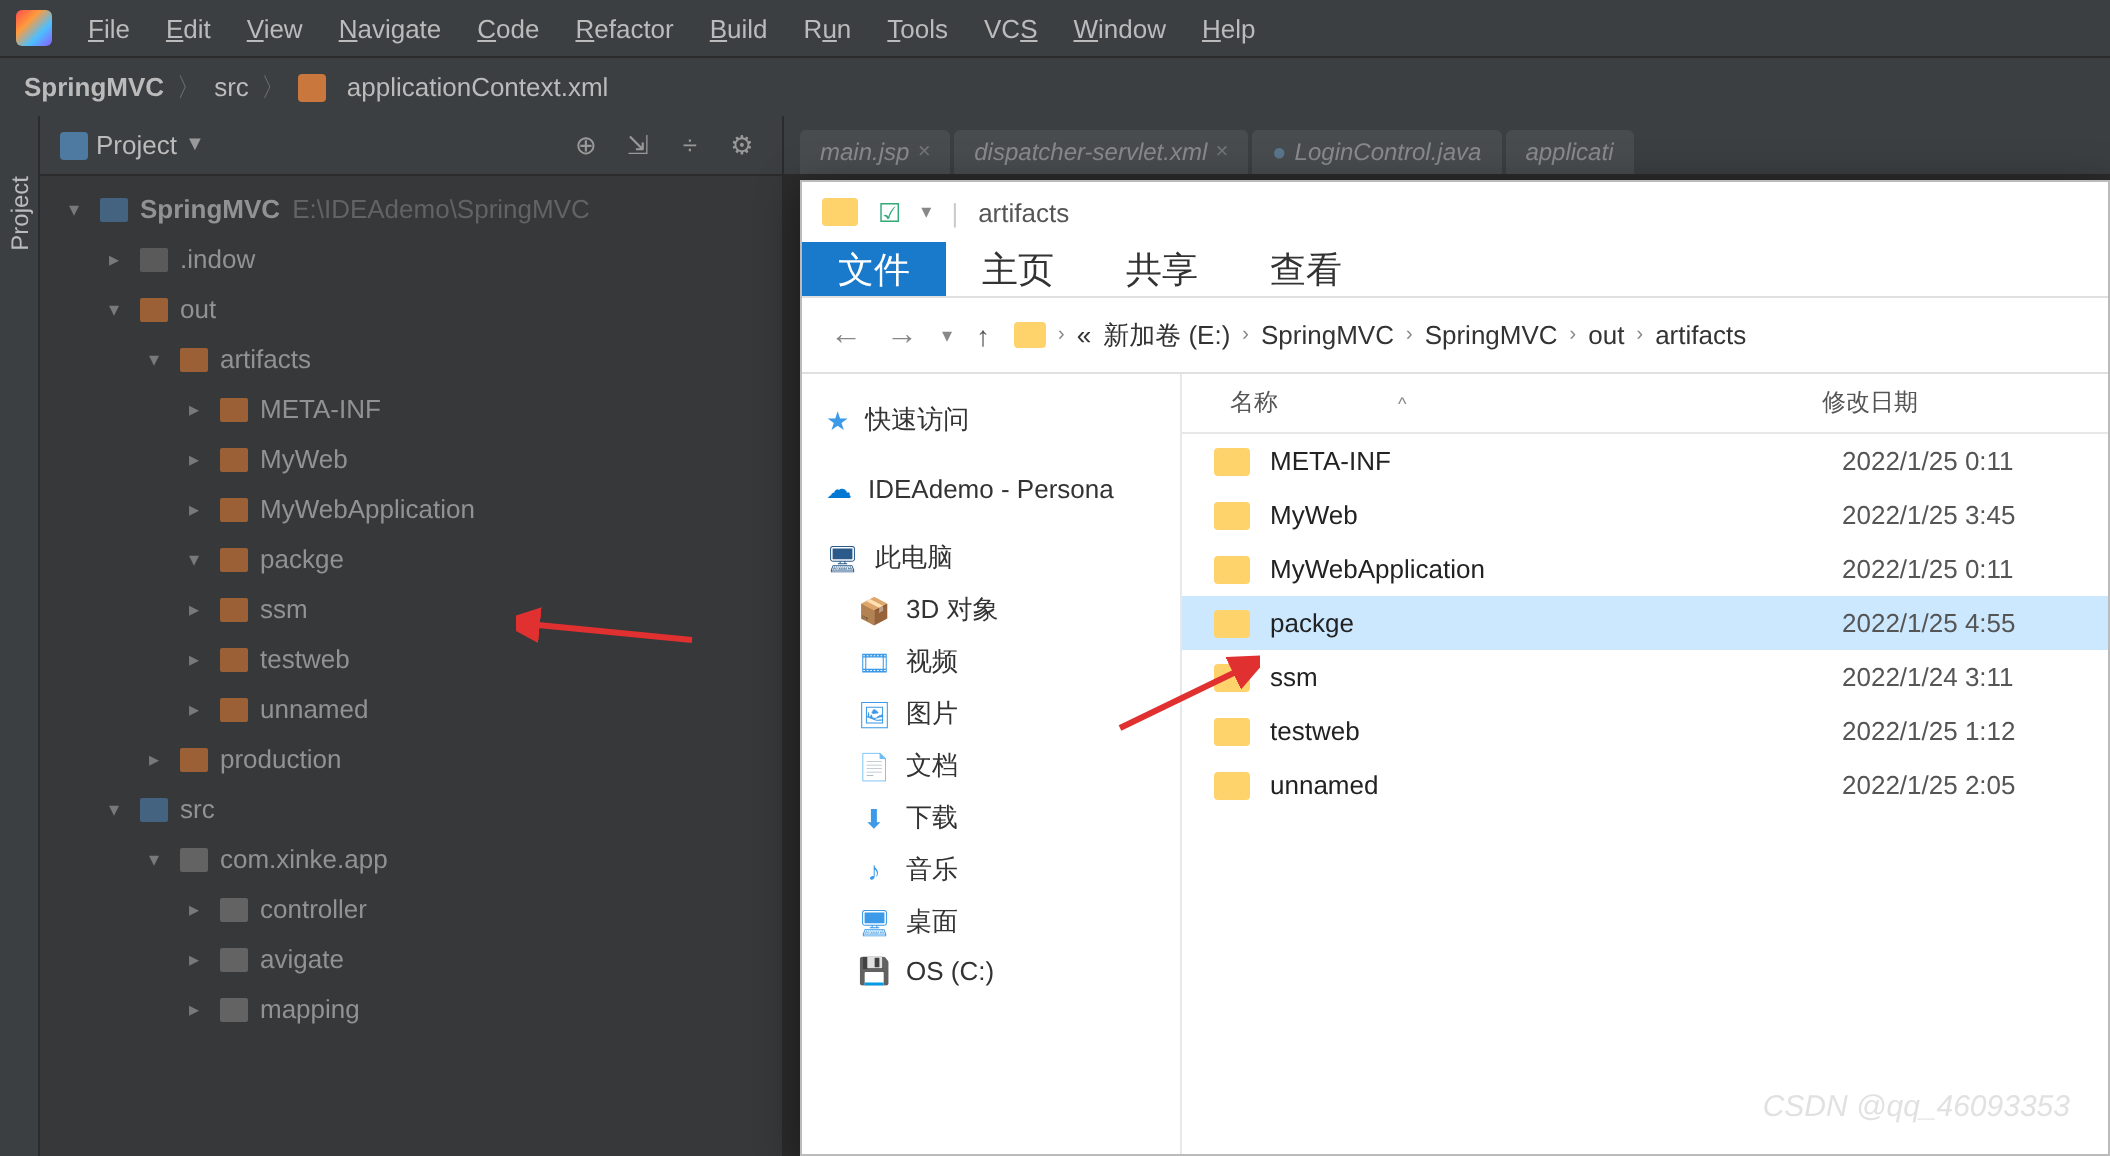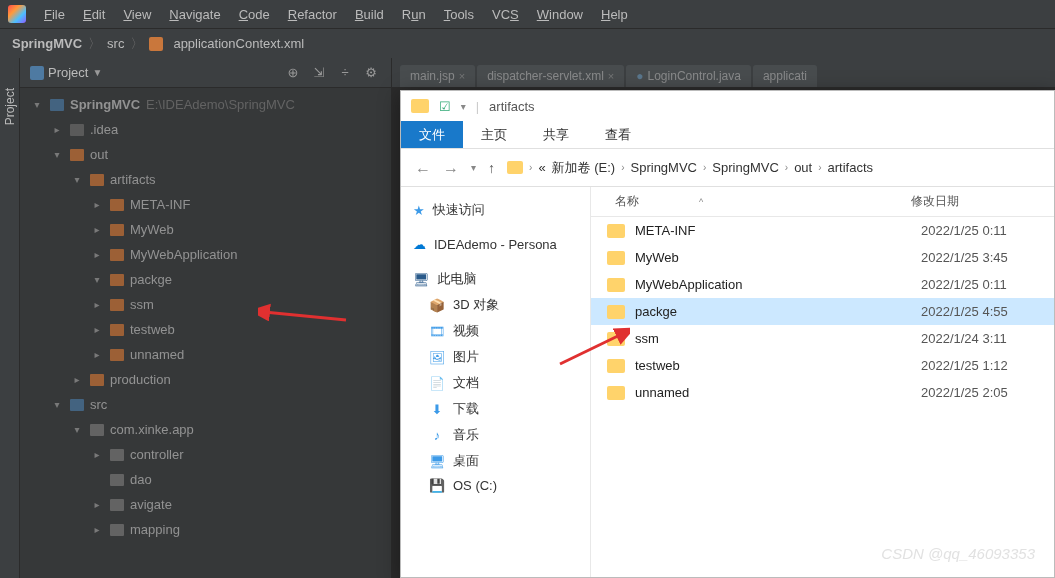--- a/index.html
+++ b/index.html
@@ -29,30 +29,30 @@
 .chev { width: 14px; color: #999; font-size: 10px; display: inline-block; text-align: center; }
 .folder { width: 14px; height: 12px; background: #c9773c; border-radius: 1px; margin: 0 6px; display: inline-block; }
 .folder.dark { background: #6e6e6e; }
 .folder.blue { background: #4e7aa2; }
 .folder.pkg { background: #7a7a7a; }
 .file-war { width: 12px; height: 14px; background: #5c8cc0; border-radius: 1px; margin: 0 6px; display: inline-block; }
 .tree-label { color: #bbbbbb; }
 .tree-path { color: #7a7a7a; margin-left: 6px; }
 .editor-area { flex: 1; background: #2b2b2b; position: relative; }
 .editor-tabs { height: 30px; background: #3c3f41; display: flex; align-items: flex-end; padding-left: 8px; gap: 2px; border-bottom: 1px solid #2b2b2b; }
-.tab { background: #515658; color: #bbbbbb; padding: 4px 10px; font-size: 12px; border-radius: 3px 3px 0 0; display: flex; align-items: center; gap: 4px; opacity: 0.6; }
+.tab { background: #515658; color: #bbbbbb; padding: 4px 10px; font-size: 12px; border-radius: 3px 3px 0 0; display: flex; align-items: center; gap: 4px; opacity: 0.6; font-style: italic; }
 .tab-close { color: #999; font-size: 11px; }
 .explorer { position: absolute; left: 400px; top: 90px; width: 655px; height: 488px; background: #ffffff; border: 1px solid #bbb; box-shadow: 0 4px 20px rgba(0,0,0,0.4); z-index: 10; color: #000; font-size: 13px; display: flex; flex-direction: column; }
 .exp-titlebar { height: 30px; display: flex; align-items: center; padding: 0 10px; background: #fff; gap: 10px; }
 .exp-folder-icon { width: 18px; height: 14px; background: #ffd36b; border-radius: 2px; }
 .exp-check { color: #3a7; }
 .exp-sep { color: #ccc; }
 .exp-title { color: #555; }
 .exp-ribbon { height: 28px; display: flex; align-items: stretch; border-bottom: 1px solid #e0e0e0; }
-.ribbon-tab { padding: 4px 18px; font-size: 13px; color: #333; display: flex; align-items: center; }
+.ribbon-tab { padding: 4px 18px; font-size: 18px; color: #333; display: flex; align-items: center; }
 .ribbon-tab.active { background: #1979ca; color: #fff; }
 .exp-nav { height: 38px; display: flex; align-items: center; padding: 0 14px; gap: 12px; border-bottom: 1px solid #e0e0e0; }
 .nav-arrow { color: #888; font-size: 16px; cursor: pointer; }
 .nav-up { color: #555; font-size: 14px; }
 .addr { display: flex; align-items: center; gap: 6px; flex: 1; }
 .addr-icon { width: 16px; height: 13px; background: #ffd36b; border-radius: 2px; }
 .addr-sep { color: #888; font-size: 10px; }
 .addr-seg { color: #333; cursor: pointer; }
 .exp-body { flex: 1; display: flex; }
 .exp-tree { width: 190px; border-right: 1px solid #e8e8e8; padding: 10px 6px; }
@@ -126,21 +126,21 @@
       <div class="overlay"></div>
       <div class="tree-row" style="padding-left:10px">
           <span class="chev">▾</span>
           <span class="folder blue"></span>
           <span class="tree-label" style="font-weight:bold">SpringMVC</span>
           <span class="tree-path">E:\IDEAdemo\SpringMVC</span>
         </div>
       <div class="tree-row" style="padding-left:30px">
           <span class="chev">▸</span>
           <span class="folder dark"></span>
-          <span class="tree-label">.idea</span>
+          <span class="tree-label">.indow</span>
         </div>
       <div class="tree-row" style="padding-left:30px">
           <span class="chev">▾</span>
           <span class="folder"></span>
           <span class="tree-label">out</span>
         </div>
       <div class="tree-row" style="padding-left:50px">
           <span class="chev">▾</span>
           <span class="folder"></span>
           <span class="tree-label">artifacts</span>
@@ -192,25 +192,20 @@
         </div>
       <div class="tree-row" style="padding-left:50px">
           <span class="chev">▾</span>
           <span class="folder pkg"></span>
           <span class="tree-label">com.xinke.app</span>
         </div>
       <div class="tree-row" style="padding-left:70px">
           <span class="chev">▸</span>
           <span class="folder pkg"></span>
           <span class="tree-label">controller</span>
-        </div>
-      <div class="tree-row" style="padding-left:70px">
-          <span class="chev"></span>
-          <span class="folder pkg"></span>
-          <span class="tree-label">dao</span>
         </div>
       <div class="tree-row" style="padding-left:70px">
           <span class="chev">▸</span>
           <span class="folder pkg"></span>
           <span class="tree-label">avigate</span>
         </div>
       <div class="tree-row" style="padding-left:70px">
           <span class="chev">▸</span>
           <span class="folder pkg"></span>
           <span class="tree-label">mapping</span>

